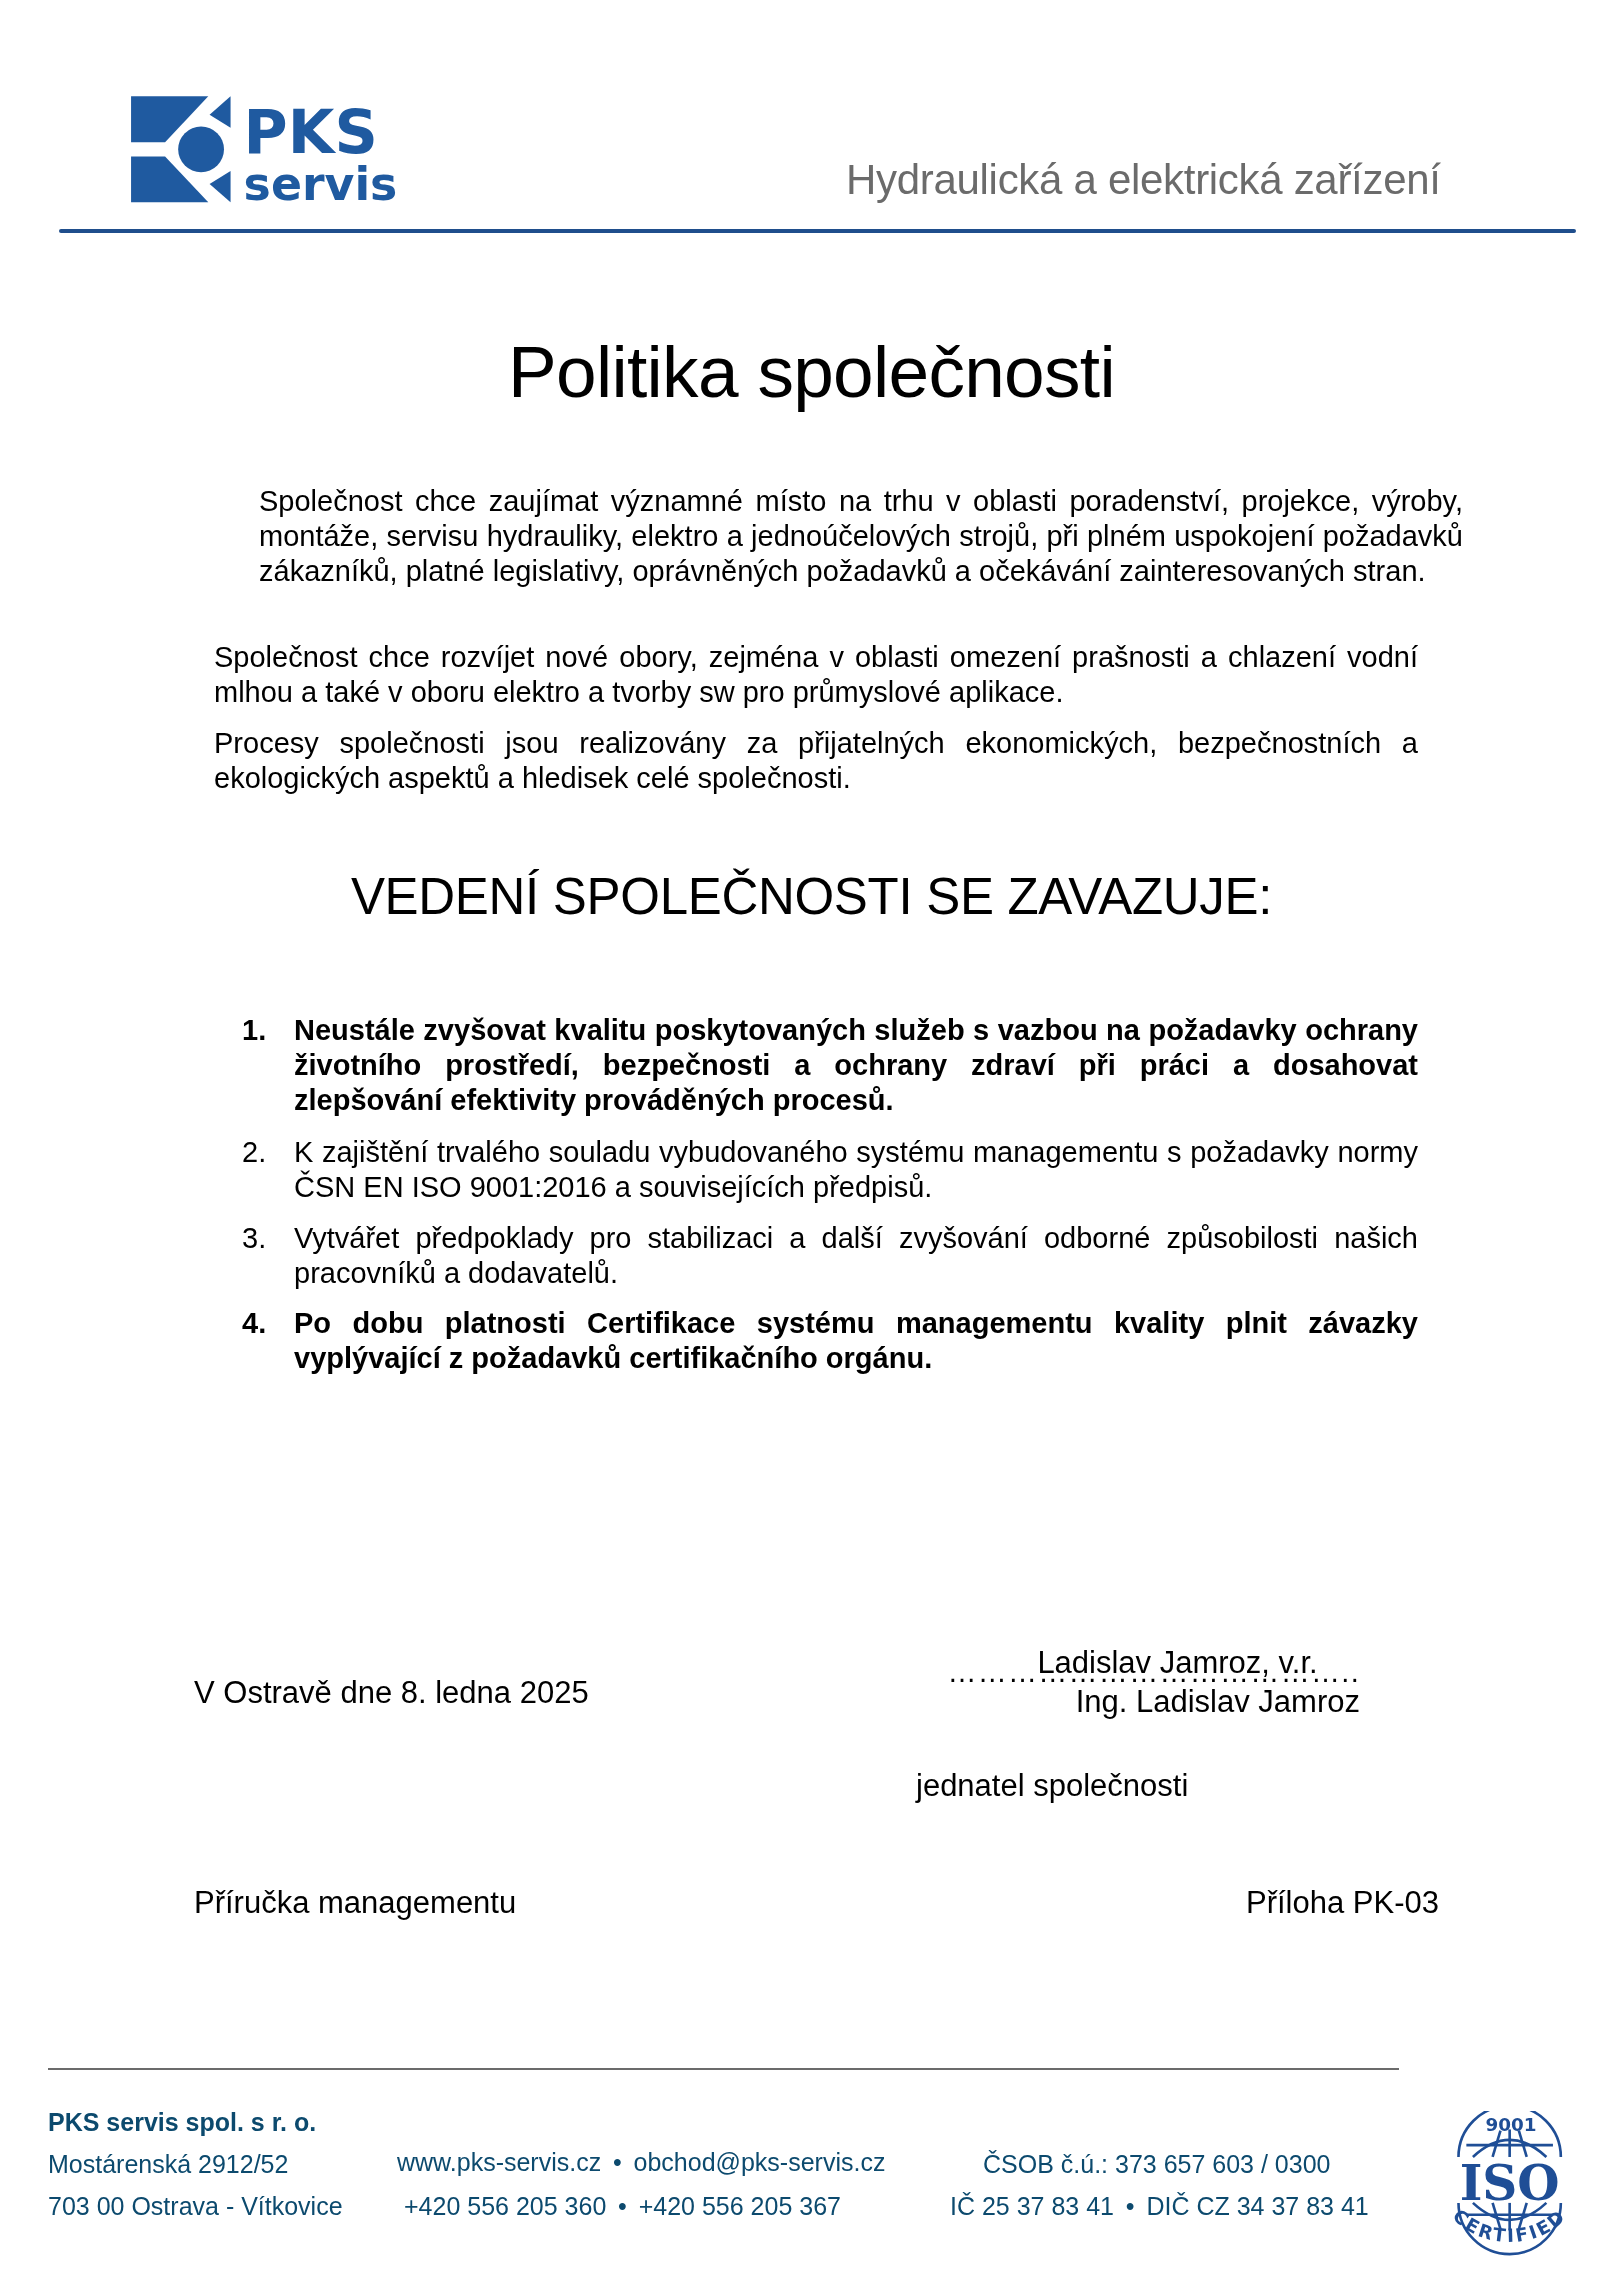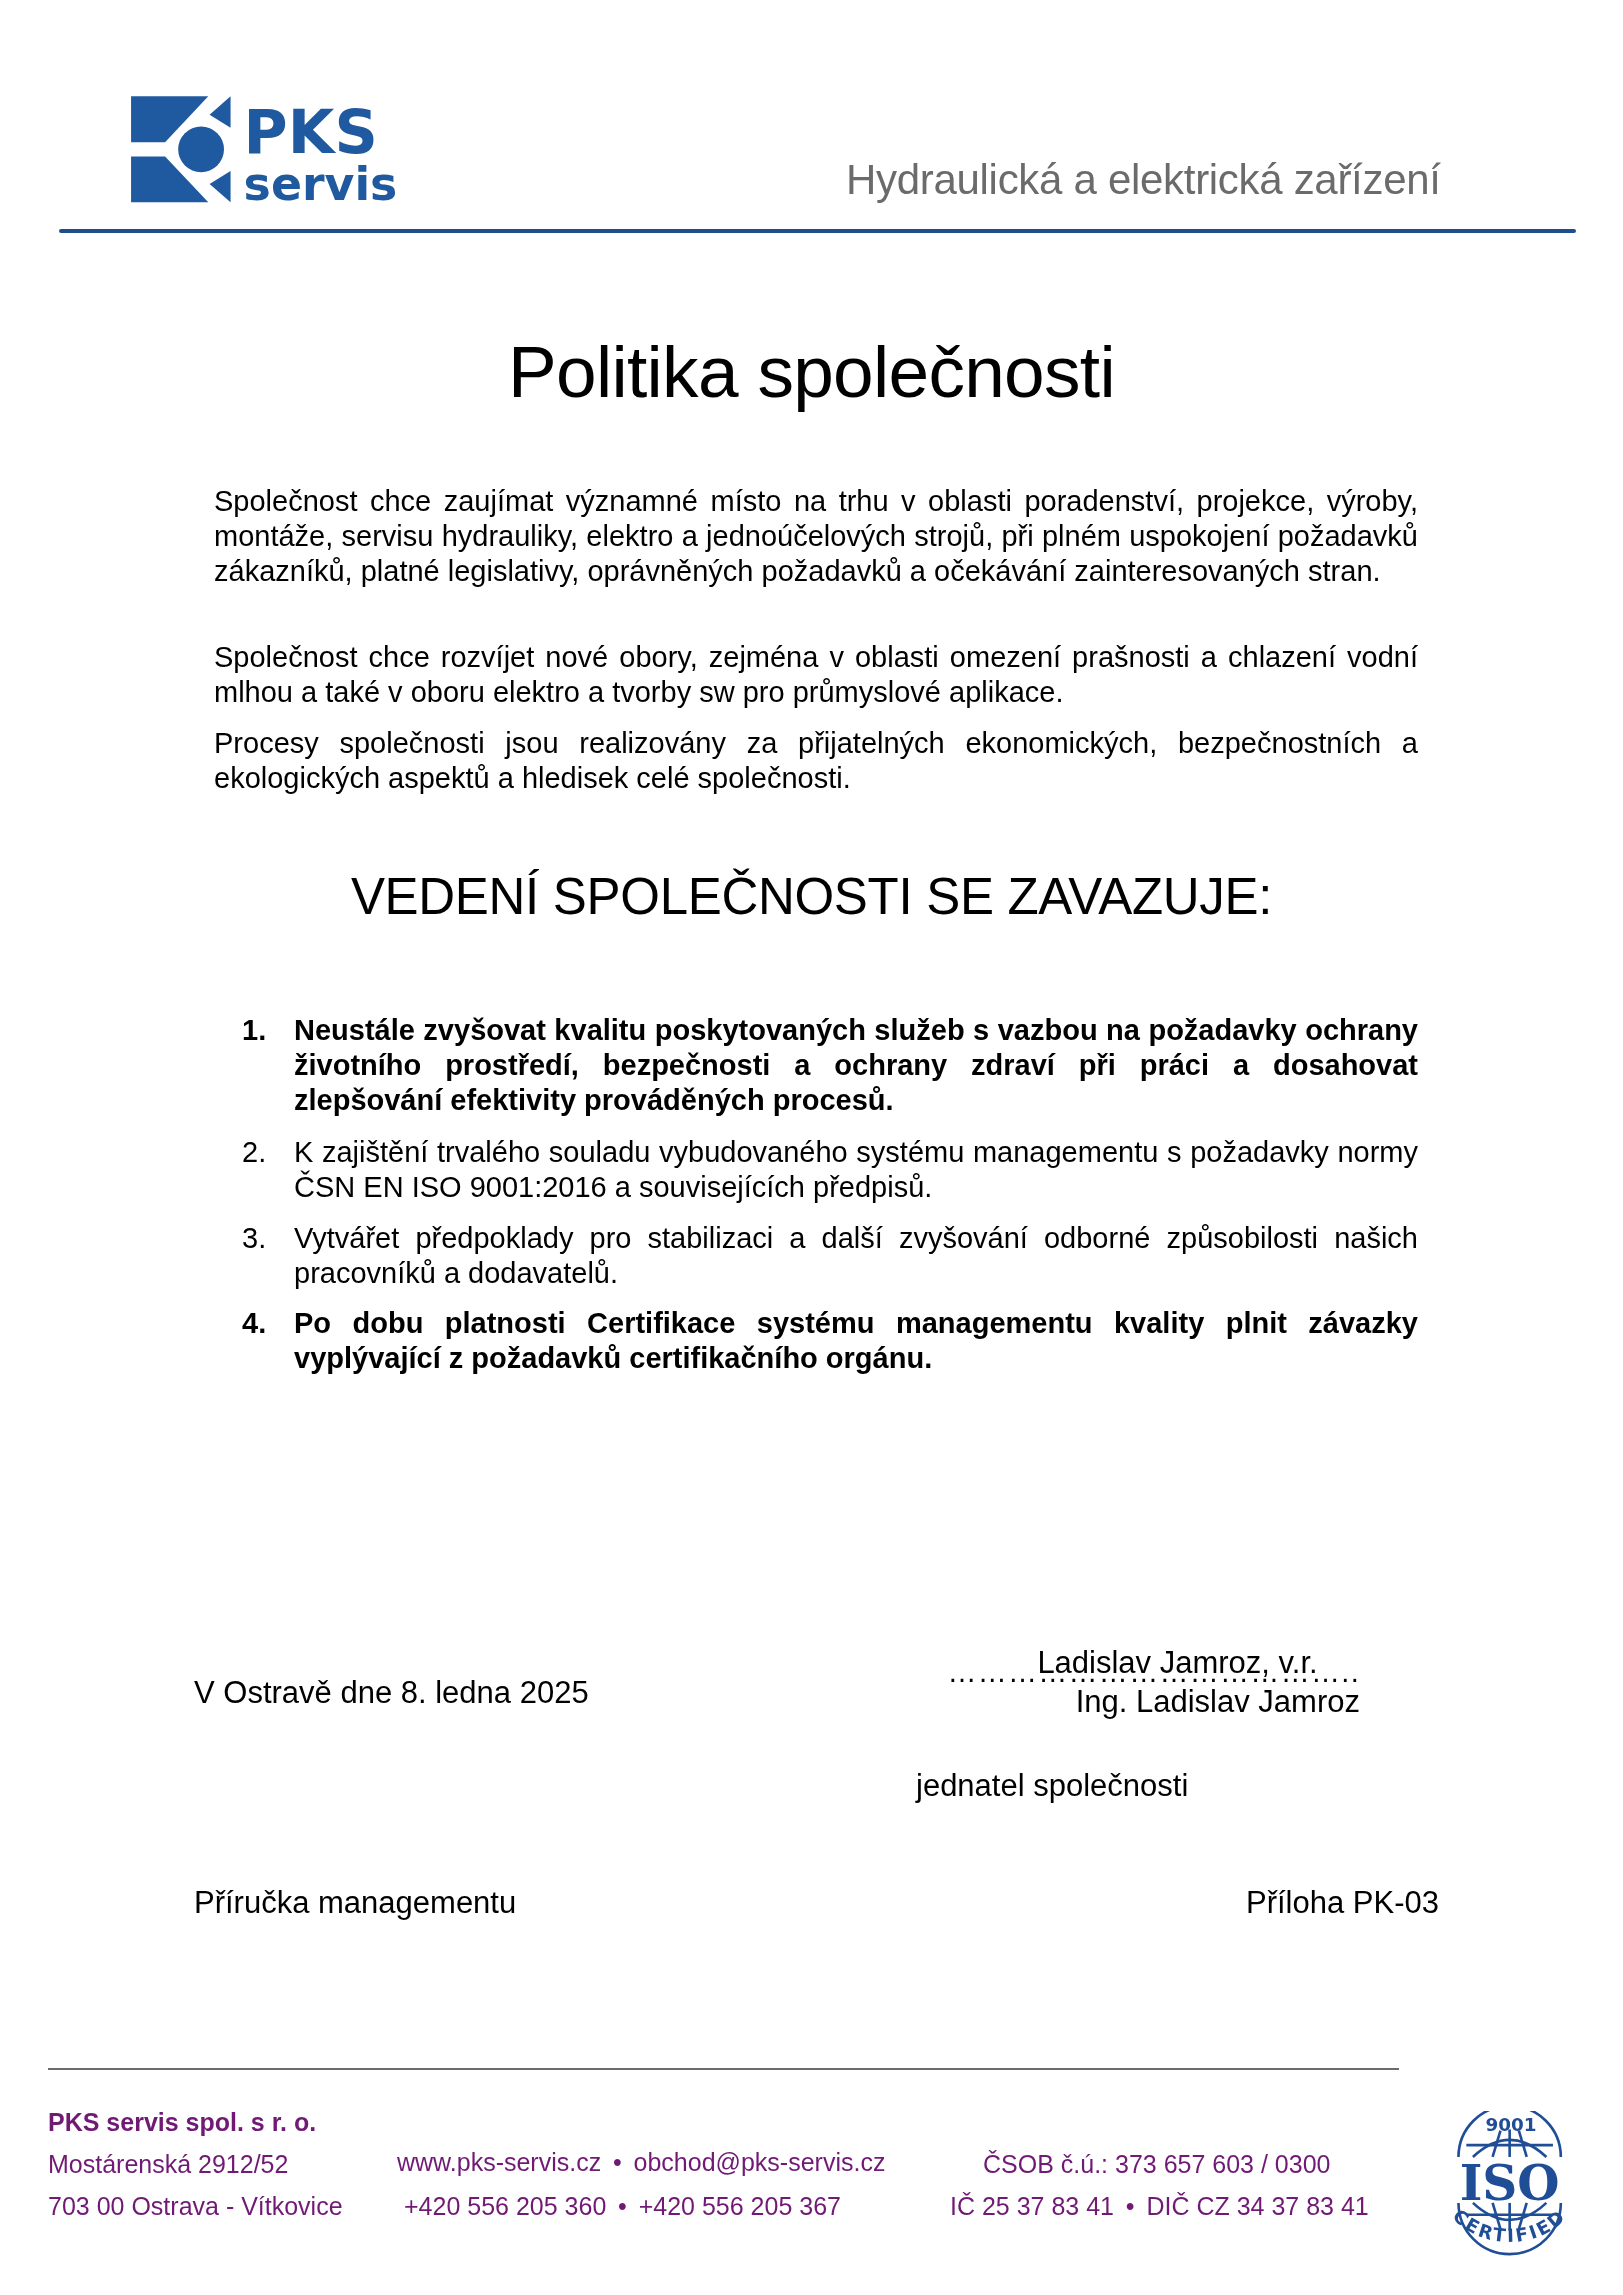--- a/index.html
+++ b/index.html
@@ -10,21 +10,21 @@
   
   #logo { left: 131px; top: 95px; width: 275px; height: 108px; }
   #tagline { left: 846px; top: 156px; font-size: 42px; color: #6b6b6b; white-space: nowrap; letter-spacing: -0.3px; }
   #header-rule { left: 59px; top: 229px; width: 1517px; height: 3.9px; background: #1f4e8c; border-radius: 2px; }
 
   
   #title { left: 0; width: 1623px; top: 330px; text-align: center; font-size: 73px; letter-spacing: -0.7px; }
 
   
   .para { left: 214px; width: 1204px; font-size: 29px; line-height: 35px; text-align: justify; }
-  #para1 { top: 484px; }
+  #para1 { top: 484px; margin-left: 45px; }
   #para2 { top: 640px; }
   #para3 { top: 726px; }
 
   #subtitle { left: 0; width: 1623px; top: 867px; text-align: center; font-size: 51px; letter-spacing: -0.3px; }
 
   
   .item { left: 242px; width: 1176px; font-size: 29px; line-height: 35px; }
   .item .num { position: absolute; left: 0; top: 0; width: 52px; }
   .item .txt { display: block; margin-left: 52px; text-align: justify; }
   .item.bold { font-weight: bold; }
@@ -39,21 +39,21 @@
   #sig-dots { left: 915px; width: 445px; top: 1656px; text-align: right; font-size: 29px; letter-spacing: 1.3px; }
   #sig-name { left: 916px; width: 444px; top: 1684px; text-align: right; font-size: 31px; }
   #sig-role { left: 916px; width: 438px; top: 1768px; text-align: left; font-size: 31px; }
 
   
   #manual-label { left: 194px; top: 1885px; font-size: 31px; }
   #annex-label { right: 184px; top: 1885px; font-size: 31px; }
 
   
   #footer-rule { left: 48px; top: 2068px; width: 1351px; height: 2px; background: #6b6b6b; }
-  .foot { font-size: 25px; color: #701a75; white-space: nowrap; }
+  .foot { font-size: 25px; color: #0c4a6e; white-space: nowrap; }
   #company-name { left: 48px; top: 2108px; font-weight: bold; }
   #address1 { left: 48px; top: 2150px; }
   #address2 { left: 48px; top: 2192px; }
   #contact1 { left: 397px; top: 2148px; }
   #contact2 { left: 404px; top: 2192px; }
   #bank { left: 983px; top: 2150px; }
   #ids { left: 950px; top: 2192px; }
   .sep { margin: 0 11.8px; }
 
   #iso-badge { left: 1427px; top: 2071px; width: 164px; height: 151px; margin-top: 40px; }

